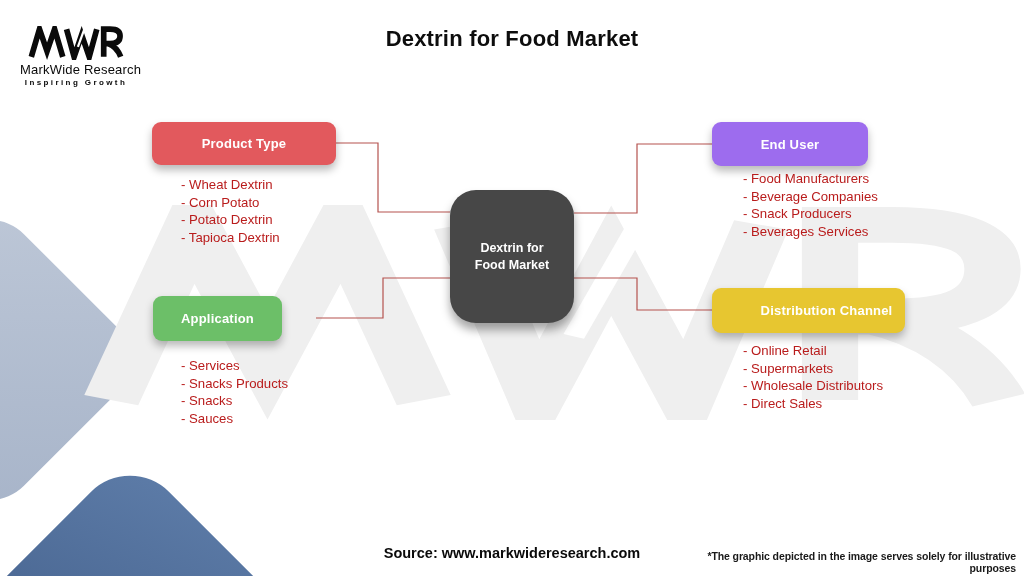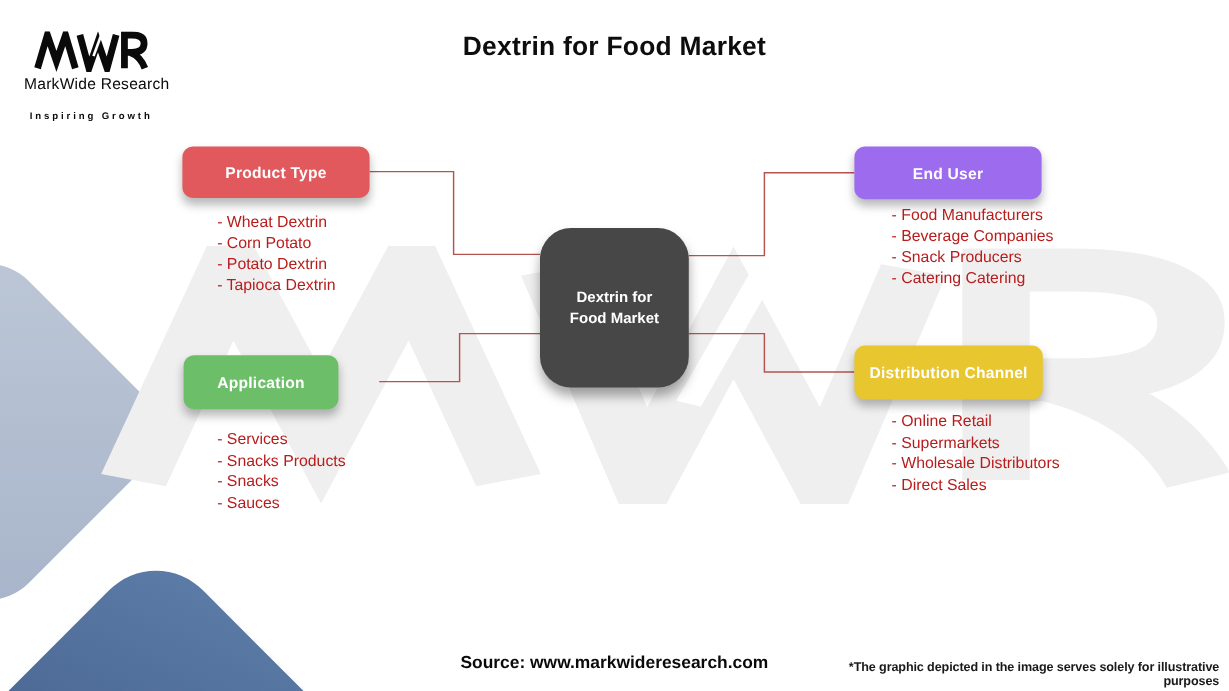--- a/index.html
+++ b/index.html
@@ -18,36 +18,36 @@
     background:linear-gradient(160deg,#5d7ca8 0%,#3f5b86 80%);
   }
   
   .watermark{position:absolute;left:80px;top:205px;pointer-events:none;}
   
   .connectors{position:absolute;left:0;top:0;}
   
   .logo{position:absolute;left:20px;top:26px;width:112px;text-align:center;color:#0a0a0a;}
   .logo-mark{display:block;margin:0 auto;}
   .logo-name{font-size:13px;font-weight:normal;letter-spacing:.2px;margin-top:2px;white-space:nowrap;}
-  .logo-tagline{font-size:8px;font-weight:bold;letter-spacing:2.4px;margin-top:15px;white-space:nowrap;}
+  .logo-tagline{font-size:8px;font-weight:bold;letter-spacing:2.4px;margin-top:1px;white-space:nowrap;}
   
   .title{
     position:absolute;left:0;top:26px;width:1024px;text-align:center;
     font-size:22px;font-weight:bold;color:#0d0d0d;letter-spacing:.2px;
   }
   
   .branch-box{
     position:absolute;border-radius:9px;display:flex;align-items:center;justify-content:center;
     color:#ffffff;font-weight:bold;font-size:13px;letter-spacing:.2px;
     box-shadow:0 5px 8px rgba(0,0,0,.28);
   }
-  .box-product{left:152px;top:122px;width:156px;height:43px;}
+  .box-product{left:152px;top:122px;width:184px;height:43px;}
   .box-application{left:153px;top:296px;width:129px;height:45px;text-align:center;}
   .box-enduser{left:712px;top:122px;width:156px;height:44px;}
-  .box-distribution{left:712px;top:288px;width:157px;height:45px;}
+  .box-distribution{left:712px;top:288px;width:157px;height:45px;padding-left:36px;}
   
   .center-node{
     position:absolute;left:450px;top:190px;width:124px;height:133px;border-radius:26px;
     display:flex;align-items:center;justify-content:center;text-align:center;
     color:#ffffff;font-weight:bold;font-size:12.5px;line-height:17px;padding:0 14px;box-sizing:border-box;
     box-shadow:0 7px 10px rgba(0,0,0,.35);
   }
   
   .items{position:absolute;color:#b91c1c;font-size:13.2px;line-height:17.6px;}
   .items-product{left:181px;top:176px;}
@@ -122,21 +122,21 @@
     <div class="item">- Sauces</div>
   </div>
 
   <div class="branch-box box-enduser" style="background: rgb(157, 108, 238);">
     <span>End User</span>
   </div>
   <div class="items items-enduser">
     <div class="item">- Food Manufacturers</div>
     <div class="item">- Beverage Companies</div>
     <div class="item">- Snack Producers</div>
-    <div class="item">- Catering Catering</div>
+    <div class="item">- Beverages Services</div>
   </div>
 
   <div class="branch-box box-distribution" style="background: rgb(231, 198, 48);">
     <span>Distribution Channel</span>
   </div>
   <div class="items items-distribution">
     <div class="item">- Online Retail</div>
     <div class="item">- Supermarkets</div>
     <div class="item">- Wholesale Distributors</div>
     <div class="item">- Direct Sales</div>

